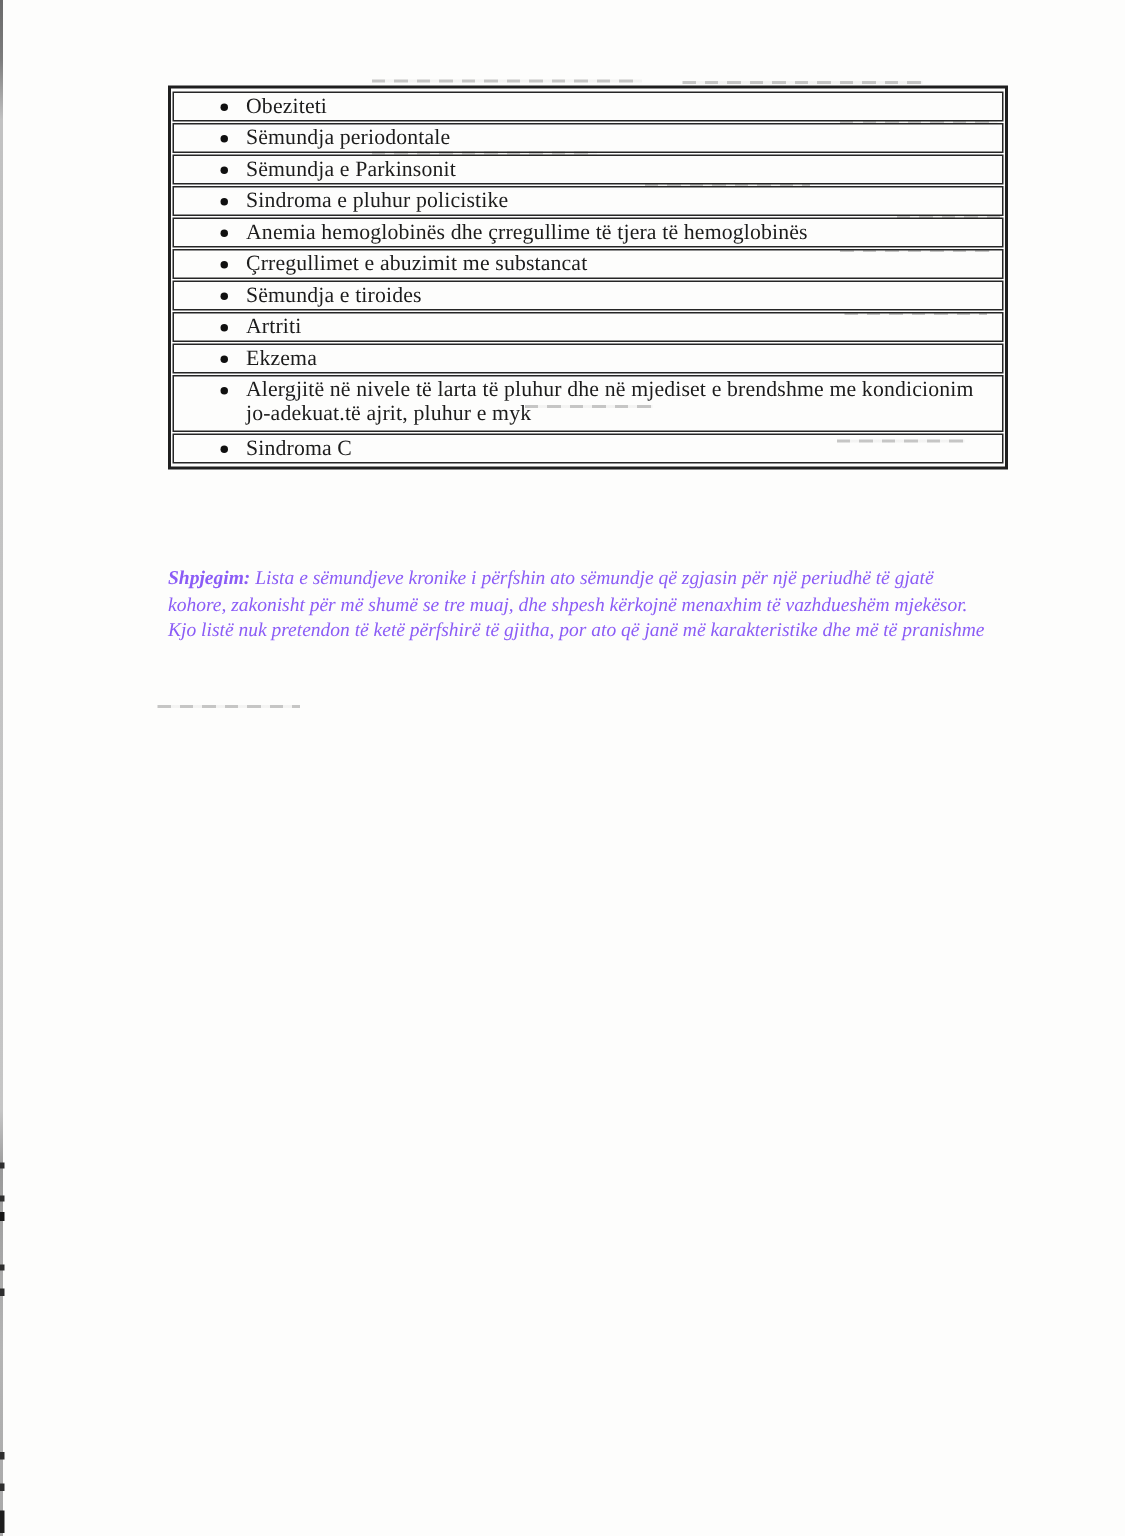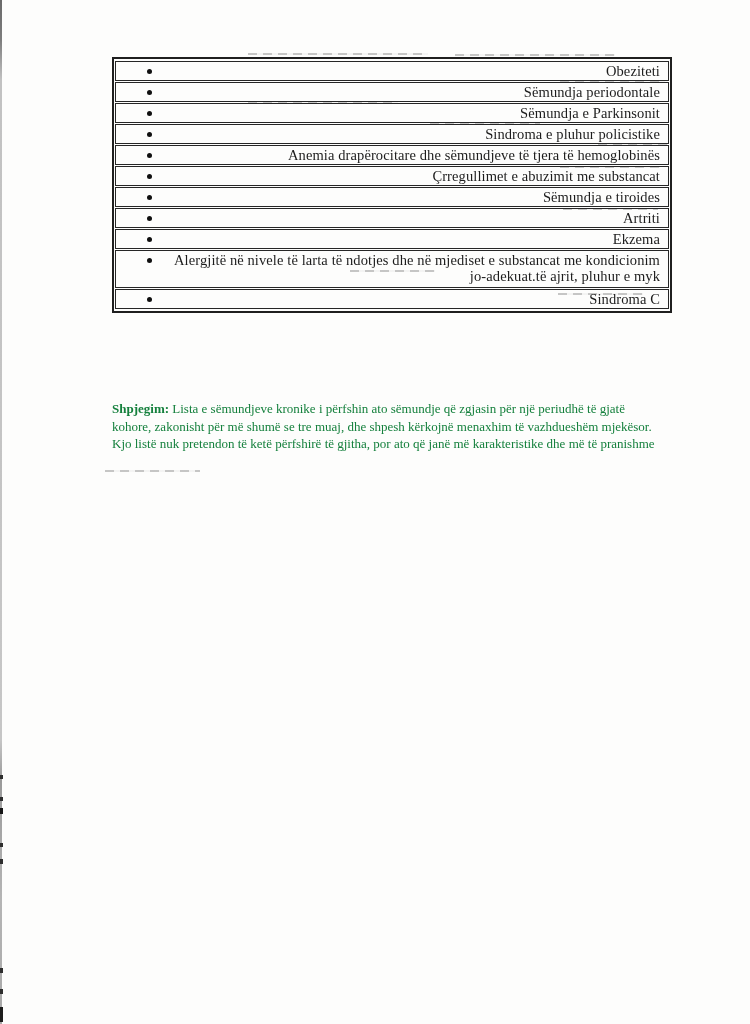--- a/index.html
+++ b/index.html
@@ -29,21 +29,20 @@
   .tick-7 { top: 989px; height: 5px; }
   .tick-8 { top: 1007px; height: 15px; background: #1d1d1d; }
 
   
   .disease-table {
     position: absolute; left: 112px; top: 57px; width: 560px;
     border: 2px solid #1f1f1f;
     padding: 1px 1px;
     box-sizing: border-box;
     background: transparent;
-    text-align: right;
   }
   .disease-row {
     position: relative;
     border: 1px solid #262626;
     margin: 1px 0;
     padding: 1px 8px 1px 48px;
     line-height: 16px;
     min-height: 16px;
     font-size: 14.5px;
     letter-spacing: 0.1px;
@@ -51,22 +50,22 @@
   .disease-row.tall { padding-bottom: 3px; }
   .bullet {
     position: absolute; left: 31px; top: 7px;
     width: 5px; height: 5px; border-radius: 50%;
     background: #101010;
   }
   .disease-label { display: inline; }
 
   
   .note {
-    position: absolute; left: 112px; top: 400px; width: 580px;
-    font-size: 13px; line-height: 17.5px; color: #15803d;
+    position: absolute; left: 112px; top: 376px; width: 580px;
+    font-size: 13px; line-height: 17.5px; color: #8b5cf6; font-style: italic;
   }
   .pline { white-space: nowrap; }
   .note b { font-weight: bold; }
 
   
   .smudge {
     position: absolute; height: 2px;
     background: repeating-linear-gradient(90deg,
       rgba(70,70,70,0.30) 0 9px, rgba(70,70,70,0.05) 9px 15px);
   }
@@ -121,41 +120,41 @@
     <div class="disease-row">
       <span class="bullet"></span>
       <span class="disease-label">Sëmundja e Parkinsonit</span>
     </div>
     <div class="disease-row">
       <span class="bullet"></span>
       <span class="disease-label">Sindroma e pluhur policistike</span>
     </div>
     <div class="disease-row">
       <span class="bullet"></span>
-      <span class="disease-label">Anemia drapërocitare dhe sëmundjeve të tjera të hemoglobinës</span>
+      <span class="disease-label">Anemia hemoglobinës dhe çrregullime të tjera të hemoglobinës</span>
     </div>
     <div class="disease-row">
       <span class="bullet"></span>
       <span class="disease-label">Çrregullimet e abuzimit me substancat</span>
     </div>
     <div class="disease-row">
       <span class="bullet"></span>
       <span class="disease-label">Sëmundja e tiroides</span>
     </div>
     <div class="disease-row">
       <span class="bullet"></span>
       <span class="disease-label">Artriti</span>
     </div>
     <div class="disease-row">
       <span class="bullet"></span>
       <span class="disease-label">Ekzema</span>
     </div>
     <div class="disease-row tall">
       <span class="bullet"></span>
-      <span class="disease-label">Alergjitë në nivele të larta të ndotjes dhe në mjediset e substancat me kondicionim jo-adekuat.të ajrit, pluhur e myk</span>
+      <span class="disease-label">Alergjitë në nivele të larta të pluhur dhe në mjediset e brendshme me kondicionim jo-adekuat.të ajrit, pluhur e myk</span>
     </div>
     <div class="disease-row">
       <span class="bullet"></span>
       <span class="disease-label">Sindroma C</span>
     </div>
   </div>
 
   <div class="note">
     <div class="pline">
       <b>Shpjegim:</b><span> Lista e sëmundjeve kronike i përfshin ato sëmundje që zgjasin për një periudhë të gjatë</span>

